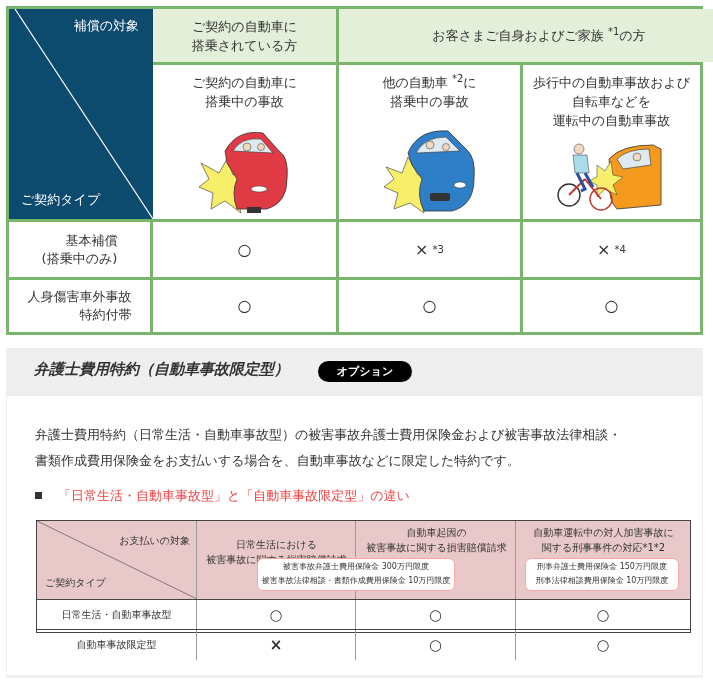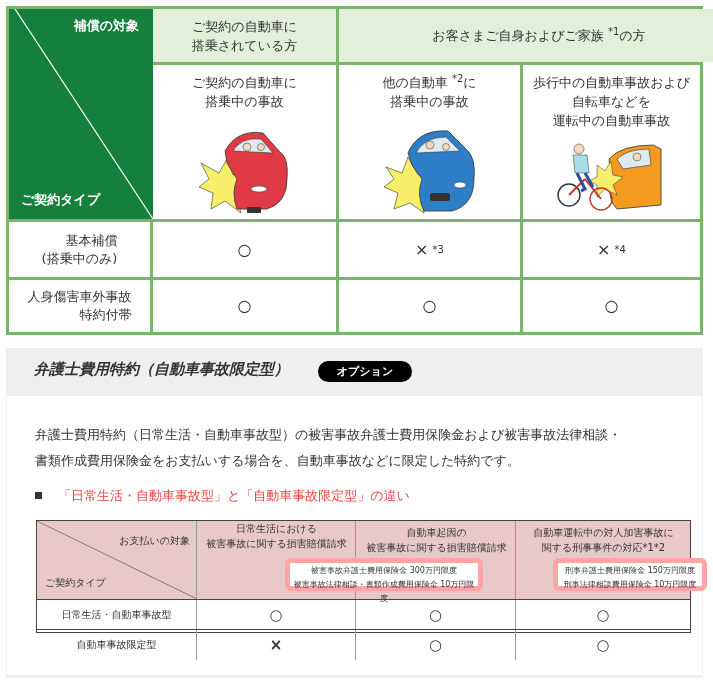--- a/index.html
+++ b/index.html
@@ -2,21 +2,21 @@
 <html><head>
 <meta charset="utf-8">
 <style>
   html, body { margin: 0; padding: 0; }
   body { width: 713px; height: 684px; background: #ffffff; position: relative; overflow: hidden;
          font-family: "DejaVu Sans", "Liberation Sans", sans-serif; color: #333; }
   .abs { position: absolute; box-sizing: border-box; }
 
   
   #t1 { left: 6px; top: 6px; width: 697px; height: 329px; border: 3px solid #7ab56d; background: #fff; }
-  .g-diag { left: 0; top: 0; width: 144px; height: 210px; background: #15803d; font-weight: bold; }
+  .g-diag { left: 0; top: 0; width: 144px; height: 210px; background: #0c4a6e; }
   .g-diag svg { position: absolute; left: 0; top: 0; }
   .g-diag .lab-top { position: absolute; right: 14px; top: 8px; color: #fff; font-size: 13px; }
   .g-diag .lab-bot { position: absolute; left: 12px; bottom: 10px; color: #fff; font-size: 13px; }
   .g-head { background: #e3efd9; text-align: center; font-size: 13px; line-height: 19px; color: #333;
             display: flex; align-items: center; justify-content: center; }
   .g-cell { background: #fff; text-align: center; font-size: 13px; line-height: 19px; color: #333; }
   .vl { background: #7ab56d; width: 3px; }
   .hl { background: #7ab56d; height: 3px; }
   sup { font-size: 10px; line-height: 0; }
   .mark { font-size: 16px; color: #333; }
@@ -32,21 +32,21 @@
   .para { position: absolute; left: 28px; top: 26px; font-size: 13px; line-height: 26px; color: #333; }
   .bullet { position: absolute; left: 28px; top: 84px; font-size: 13px; color: #ef4444; margin-top: 7px; }
   .bullet .sq { display: inline-block; width: 7px; height: 7px; background: #333; margin-right: 16px; vertical-align: 1px; }
 
   
   #t2 { left: 36px; top: 520px; width: 655px; height: 113px; border: 1px solid #444; background: #fff; }
   .p-head { background: #e8c8c8; }
   .p-vl { background: #999; width: 1px; }
   .p-hl { background: #444; height: 1px; }
   .p-txt { font-size: 10px; color: #333; text-align: center; line-height: 15px; }
-  .p-box { background: #fff; border: 5px solid #fca5a5; border-radius: 6px; font-size: 8px; line-height: 14px; text-align: center; color: #333; margin-left: 28px; }
+  .p-box { background: #fff; border: 1px solid #fca5a5; border-radius: 6px; font-size: 8px; line-height: 14px; text-align: center; color: #333; }
   .p-cell { display: flex; align-items: center; justify-content: center; font-size: 10px; color: #333; }
   .p-mark { font-size: 15px; color: #333; }
 </style>
 </head>
 <body>
 
 <div id="t1" class="abs">
 
   <div class="abs g-diag">
     <svg width="144" height="210">
@@ -172,21 +172,21 @@
 </div>
 
 <div id="t2" class="abs">
   <div class="abs p-head" style="left:0;top:0;width:653px;height:78px;"></div>
   <svg class="abs" style="left:0;top:0;" width="160" height="78">
     <line x1="0" y1="0" x2="160" y2="78" stroke="#666" stroke-width="0.8"></line>
   </svg>
   <span class="abs p-txt" style="right:500px;top:12px;">お支払いの対象</span>
   <span class="abs p-txt" style="left:8px;top:54px;">ご契約タイプ</span>
 
-  <div class="abs p-txt" style="left:160px;top:0;width:159px;">
+  <div class="abs p-txt" style="left:160px;top:16px;width:159px;">
     <div>日常生活における</div>
     <div>被害事故に関する損害賠償請求</div>
   </div>
   <div class="abs p-txt" style="left:320px;top:4px;width:159px;">
     <div>自動車起因の</div>
     <div>被害事故に関する損害賠償請求</div>
   </div>
   <div class="abs p-txt" style="left:480px;top:4px;width:173px;">
     <div>自動車運転中の対人加害事故に</div>
     <div>関する刑事事件の対応*1*2</div>

